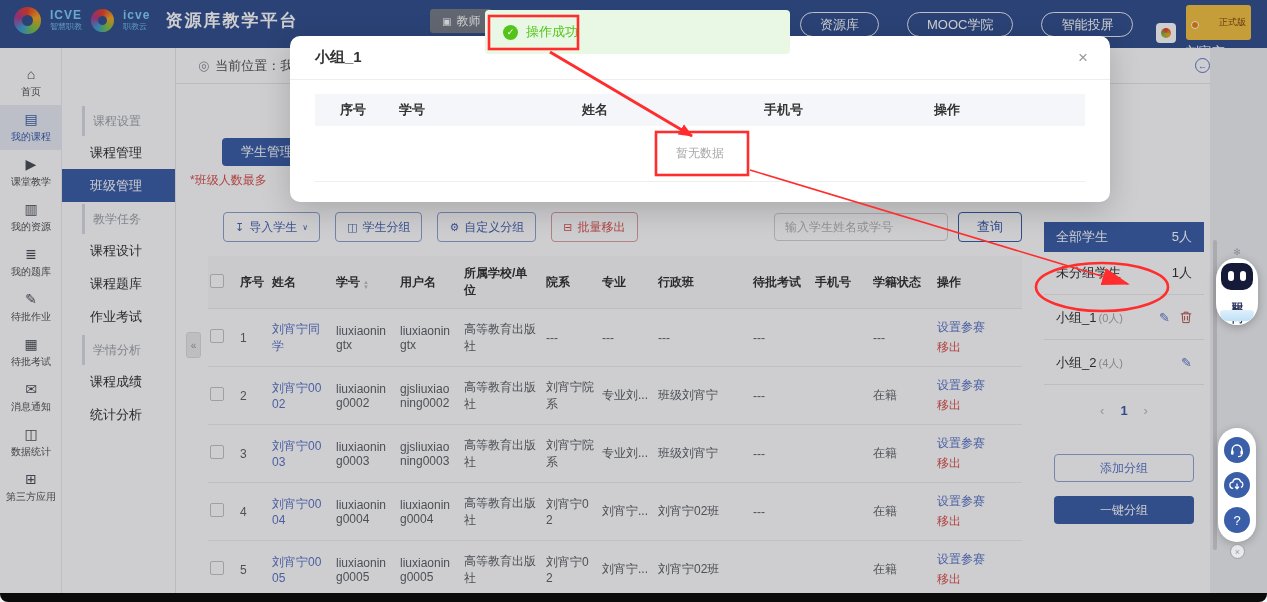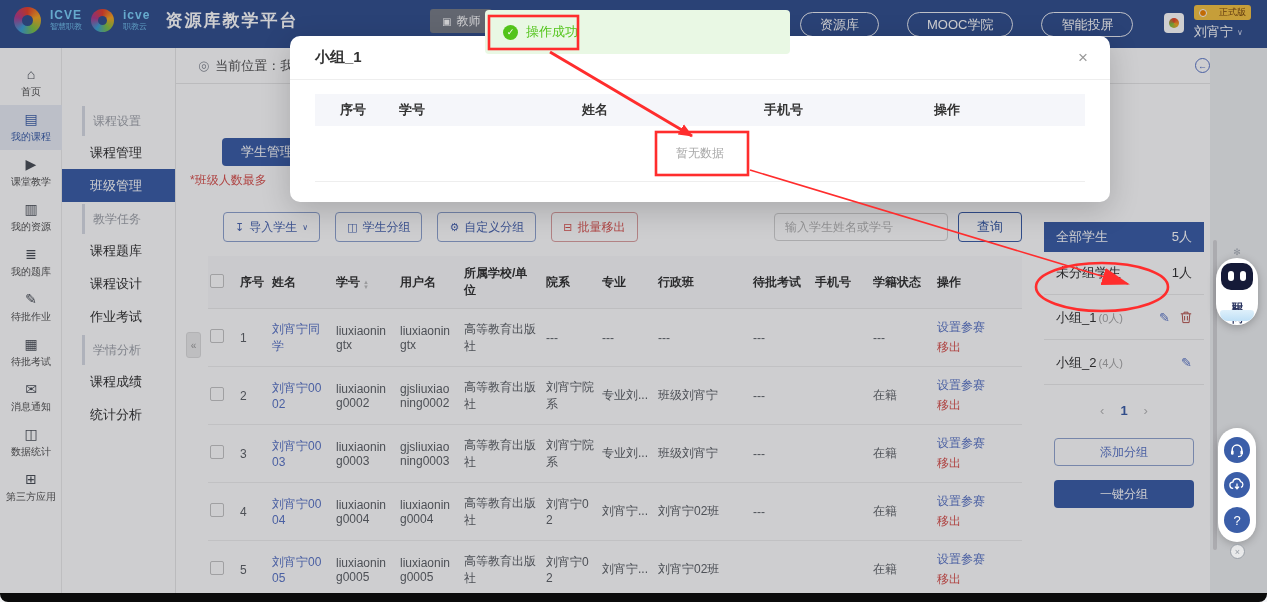--- a/index.html
+++ b/index.html
@@ -15,21 +15,21 @@
 .logo-txt b{font-size:12px;letter-spacing:1px}.logo-txt i{font-style:normal;font-size:8px;opacity:.85}
 .platform-title{font-size:17px;color:#fff;margin-left:6px;letter-spacing:2px;font-weight:700}
 .teacher-btn{position:absolute;left:430px;top:9px;height:24px;padding:0 12px;background:#787d88;border:none;border-radius:3px;color:#fff;font-size:12px;display:flex;align-items:center;gap:5px;cursor:pointer}
 .tb-ic{font-size:10px}
 .nav-pills{position:absolute;left:800px;top:12px;display:flex;gap:28px}
 .pill{height:25px;padding:0 19px;border:1px solid rgba(255,255,255,.9);border-radius:14px;background:transparent;color:#fff;font-size:13px;cursor:pointer}
 .user-area{position:absolute;right:16px;top:5px;display:flex;align-items:center;gap:10px}
 .user-app-icon{width:20px;height:20px;background:#fff;border-radius:4px;position:relative;cursor:pointer}
 .user-app-icon::after{content:"";position:absolute;left:5px;top:5px;width:10px;height:10px;border-radius:50%;background:conic-gradient(#e8412c,#f5a623,#7ec242,#e8412c)}
 .user-meta{display:flex;flex-direction:column;align-items:flex-start;gap:3px}
-.ver-badge{background:var(--badge);color:#7a4a10;font-size:9px;padding:1px 5px;border-radius:3px;display:flex;align-items:center;gap:12px}
+.ver-badge{background:var(--badge);color:#7a4a10;font-size:9px;padding:11px 5px;border-radius:3px;display:flex;align-items:flex-end;gap:20px}
 .medal{width:8px;height:8px;border-radius:50%;background:#f08300;border:1px solid #fff;display:inline-block}
 .username{color:#fff;font-size:13px;display:flex;gap:4px;align-items:center;cursor:pointer}
 .caret{font-size:8px;color:#cdd6ee;font-style:normal}
 
 .icon-rail{position:absolute;left:0;top:48px;width:62px;height:545px;background:#fff;border-right:1px solid #ebebeb;padding-top:12px}
 .rail-item{width:62px;padding:7px 0 6px;display:flex;flex-direction:column;align-items:center;gap:3px;cursor:pointer}
 .rail-ic{font-size:14px;color:#4a4f57;line-height:15px}
 .rail-lb{font-size:10px;color:#555}
 .rail-item.active{background:#e9edf6}
 .rail-item.active .rail-ic,.rail-item.active .rail-lb{color:var(--accent)}
@@ -78,21 +78,21 @@
 .grp-name{font-size:13px;color:#333;cursor:pointer}
 .grp-count{font-size:11px;color:#a8a8a8;margin-left:2px}
 .grp-ics{display:flex;gap:10px;align-items:center}
 .edit-ic{color:var(--link);font-size:13px;cursor:pointer}
 .trash-ic{cursor:pointer;display:flex}
 .trash-ic svg{width:12px;height:13px}
 .pager{margin-top:18px;display:flex;justify-content:center;gap:16px;font-size:13px;color:#b9b9b9}
 .pager span{cursor:pointer}
 .pager .cur{color:var(--accent);font-weight:700}
 .panel-btn{display:block;margin:0 auto;width:140px;height:28px;border-radius:4px;font-size:12px;cursor:pointer}
-.add-btn{margin-top:20px;border:1px solid #93a6d0;color:var(--link);background:#fff}
+.add-btn{margin-top:36px;border:1px solid #93a6d0;color:var(--link);background:#fff}
 .auto-btn{margin-top:14px;background:var(--accent);color:#fff;border:none}
 
 .overlay{position:absolute;left:0;top:0;width:1267px;height:593px;background:rgba(10,12,20,.2);z-index:20}
 .modal{position:absolute;left:290px;top:36px;width:820px;height:166px;background:#fff;border-radius:10px;box-shadow:0 8px 30px rgba(0,0,0,.18);z-index:30}
 .modal-head{height:44px;border-bottom:1px solid #eee;display:flex;align-items:center;justify-content:space-between;padding:0 22px 0 25px}
 .modal-title{font-size:15px;font-weight:700;color:#333}
 .modal-close{color:#999;font-size:17px;cursor:pointer;line-height:1}
 .modal-table{margin:14px 25px 0;width:770px;border-collapse:collapse;table-layout:fixed}
 .modal-table th{background:#f5f6fa;height:32px;font-size:13px;color:#333;text-align:left;font-weight:600;padding:0}
 .modal-table th:nth-child(1){width:84px;padding-left:25px}
@@ -208,22 +208,22 @@
         <span class="rail-ic">⊞</span>
         <span class="rail-lb">第三方应用</span>
       </div>
     </div>
 
   <div class="sub-sidebar">
       <div class="sb-section">课程设置</div>
       <div class="sb-item">课程管理</div>
       <div class="sb-item active">班级管理</div>
       <div class="sb-section">教学任务</div>
+      <div class="sb-item">课程设计</div>
       <div class="sb-item">课程题库</div>
-      <div class="sb-item">课程设计</div>
       <div class="sb-item">作业考试</div>
       <div class="sb-section">学情分析</div>
       <div class="sb-item">课程成绩</div>
       <div class="sb-item">统计分析</div>
     </div>
 
   <div class="crumbbar">
     <div class="crumb-left">
       <span class="loc-ic">◎</span>
       <span>当前位置：我的课程 &gt; 大学语文（2P</span>

